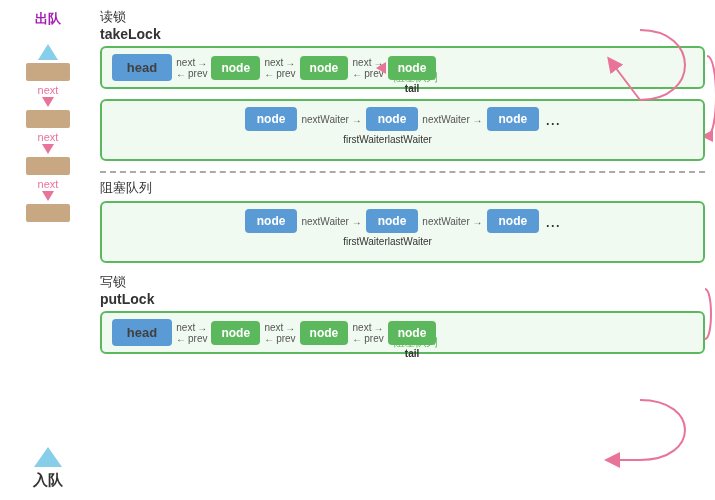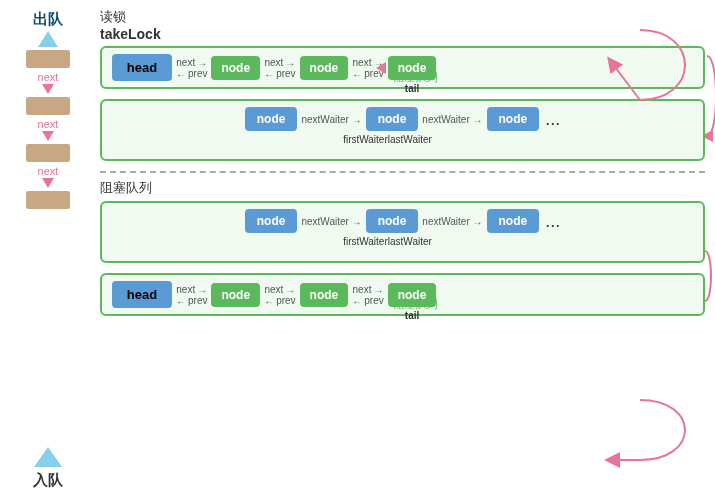--- a/index.html
+++ b/index.html
@@ -19,24 +19,24 @@
       left: 18px;
       top: 10px;
       width: 60px;
       display: flex;
       flex-direction: column;
       align-items: center;
       height: 480px;
     }
 
     .queue-label-top {
-      font-size: 15px;
-      font-weight: bold;
-      color: #0c4a6e;
-      margin-bottom: 2px;
+      font-size: 13px;
+      font-weight: bold;
+      color: #a21caf;
+      margin-bottom: 16px;
       text-align: center;
     }
 
     .up-arrow {
       width: 0;
       height: 0;
       border-left: 10px solid transparent;
       border-right: 10px solid transparent;
       border-bottom: 16px solid #87CEEB;
       margin-bottom: 1px;
@@ -113,21 +113,21 @@
       padding: 6px 10px;
       background: #f0faf0;
       display: flex;
       align-items: center;
       position: relative;
     }
 
     
     .node-head {
       background: #5b9bd5;
-      color: #000000;
+      color: #404040;
       padding: 6px 14px;
       border-radius: 4px;
       font-size: 13px;
       font-weight: bold;
       min-width: 60px;
       text-align: center;
     }
 
     .node-green {
       background: #5cb85c;
@@ -324,20 +324,24 @@
         <div class="ellipsis">...</div>
       </div>
       <div style="display:flex;justify-content:space-between;font-size:10px;color:#333;margin-top:3px;padding:0 0;">
         <span>firstWaiter</span>
         <span style="margin-left:auto;padding-right:30px;">lastWaiter</span>
       </div>
     </div>
   </div>
 
   <div class="section" style="margin-top:6px;">
+    <div class="section-title">
+      <span>写锁</span><br>
+      <span class="bold">putLock</span>
+    </div>
     <div style="position:relative;">
       <div class="green-box">
 
         <div class="node-head">
           <span>head</span>
         </div>
 
         <div class="arrow-group">
           <div class="arr-line">
             <span>next</span>

